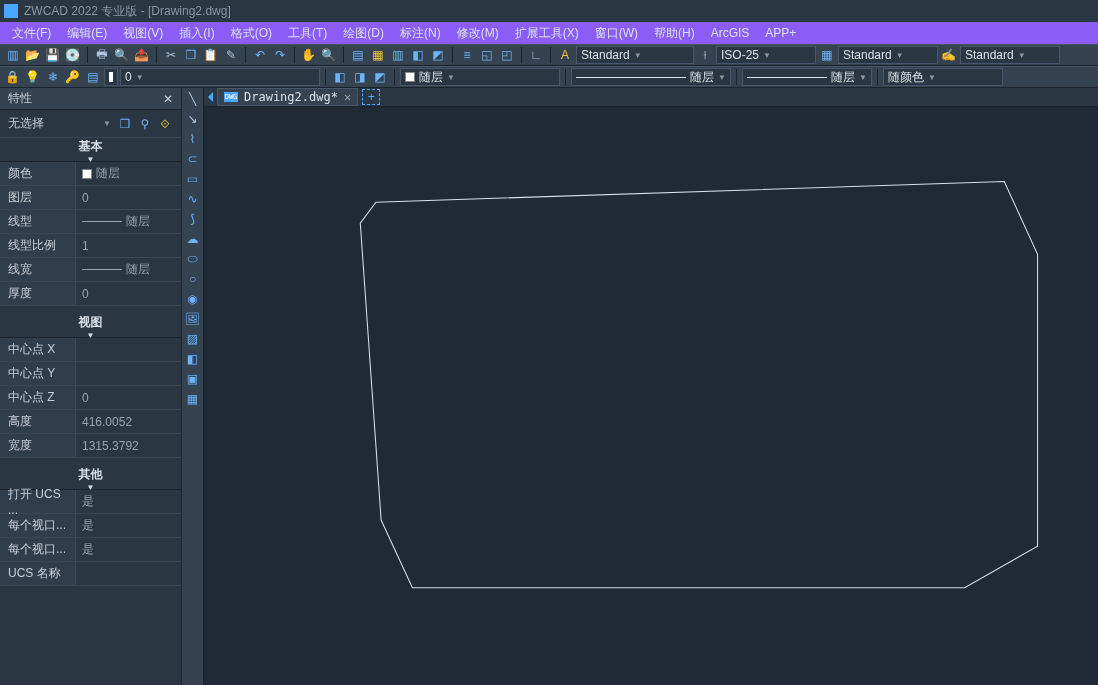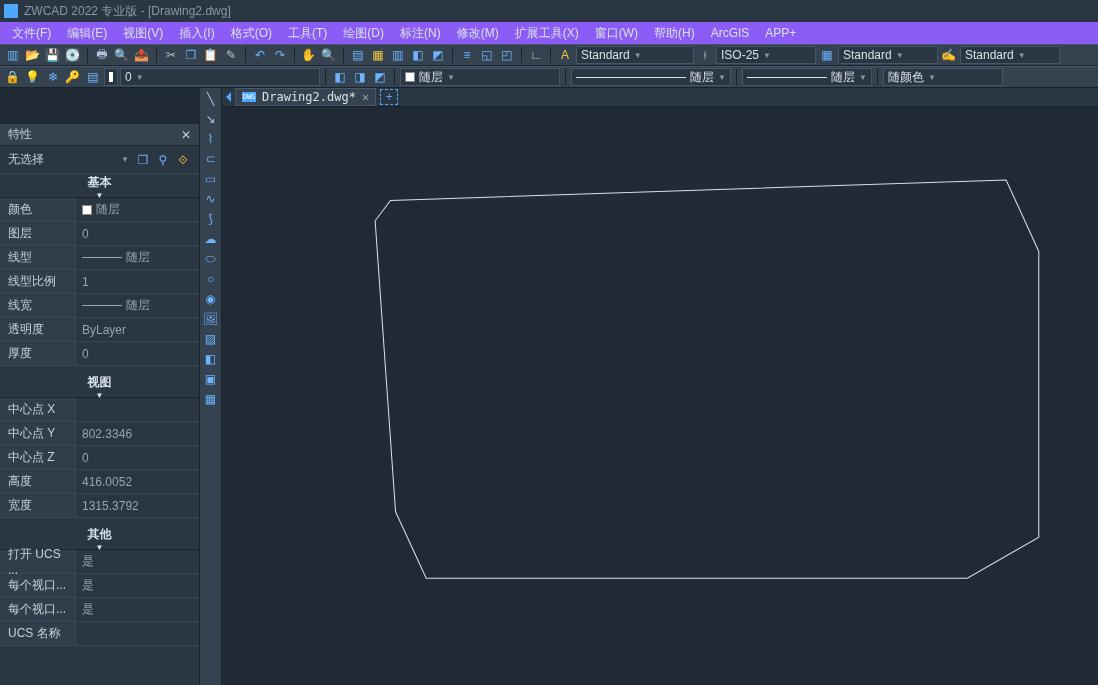--- a/index.html
+++ b/index.html
@@ -79,24 +79,24 @@
 }
 .tb-combo .drop { font-size: 8px; color: #8a96a3; }
 .tb-combo .line { flex: 1; border-top: 1px solid #d8e0e8; }
 
 .main-area {
   display: flex;
   height: calc(685px - 22px - 22px - 22px - 22px);
 }
 
 .props-panel {
-  width: 200px;
+  width: 182px;
   background: #2a3642;
   border-right: 1px solid #1a222c;
-  display: flex; flex-direction: column; margin-top: 36px;
+  display: flex; flex-direction: column;
 }
 .props-header {
   height: 22px;
   background: #35424f;
   display: flex; align-items: center;
   padding: 0 8px;
   justify-content: space-between;
   border-bottom: 1px solid #1a222c;
 }
 .props-header .close { cursor: pointer; color: #c8d0d8; }
@@ -386,49 +386,40 @@
             </div>
           </div>
           <div class="props-row">
             <div class="key">线宽</div>
             <div class="val">
               <span class="line"></span>
               <span>随层</span>
             </div>
           </div>
           <div class="props-row">
-            <div class="key">透明度</div>
-            <div class="val">
-              <span>ByLayer</span>
-            </div>
-          </div>
-          <div class="props-row">
             <div class="key">厚度</div>
             <div class="val">
               <span>0</span>
             </div>
           </div>
         </div>
     </div>
     <div style="height:8px"></div>
 
     <div class="props-section">
       <div class="props-section-header">
         <span>视图</span>
         <span class="expand">▼</span>
       </div>
       <div id="rows-view">
           <div class="props-row">
             <div class="key">中心点 X</div>
           </div>
           <div class="props-row">
             <div class="key">中心点 Y</div>
-            <div class="val">
-              <span>802.3346</span>
-            </div>
           </div>
           <div class="props-row">
             <div class="key">中心点 Z</div>
             <div class="val">
               <span>0</span>
             </div>
           </div>
           <div class="props-row">
             <div class="key">高度</div>
             <div class="val">

